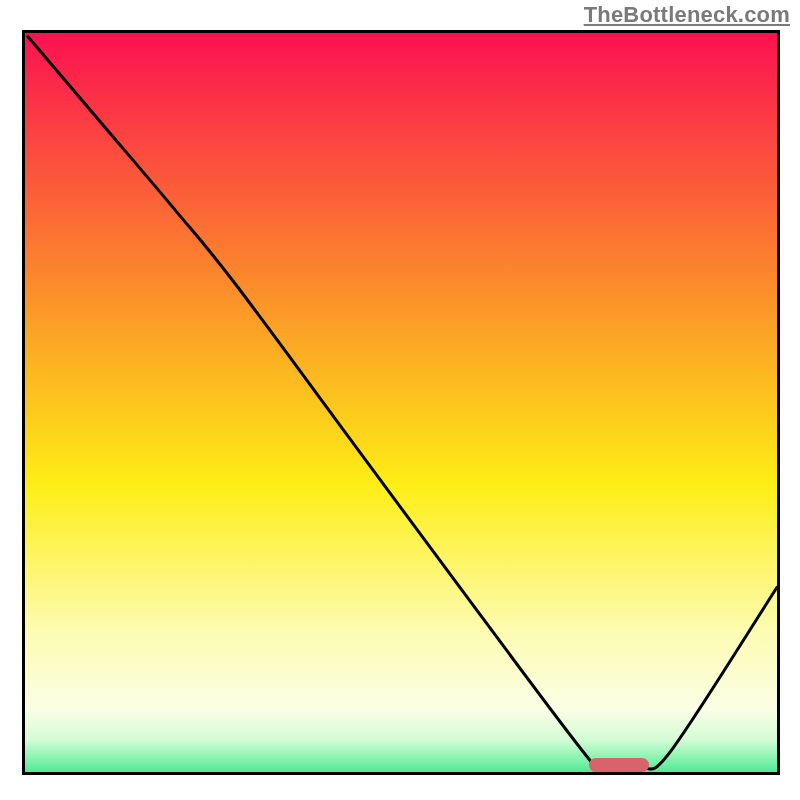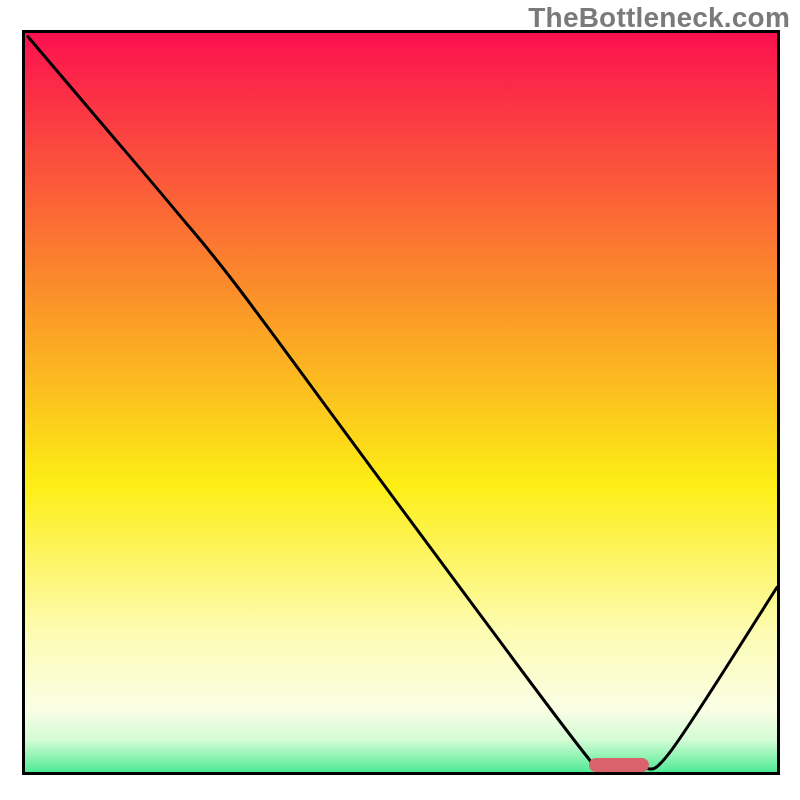--- a/index.html
+++ b/index.html
@@ -12,25 +12,26 @@
   }
   .container {
     position: relative;
     width: 800px;
     height: 800px;
   }
   .watermark {
     position: absolute;
     top: 2px;
     right: 10px;
-    font-size: 28px;
+    font-size: 22px;
     font-weight: bold;
     color: #7a7a7a;
     letter-spacing: 0.2px;
     z-index: 5;
+    text-decoration: underline;
   }
   .plot-frame {
     position: absolute;
     left: 22px;
     top: 30px;
     width: 758px;
     height: 745px;
     border: 3px solid #000;
     box-sizing: border-box;
     overflow: hidden;

